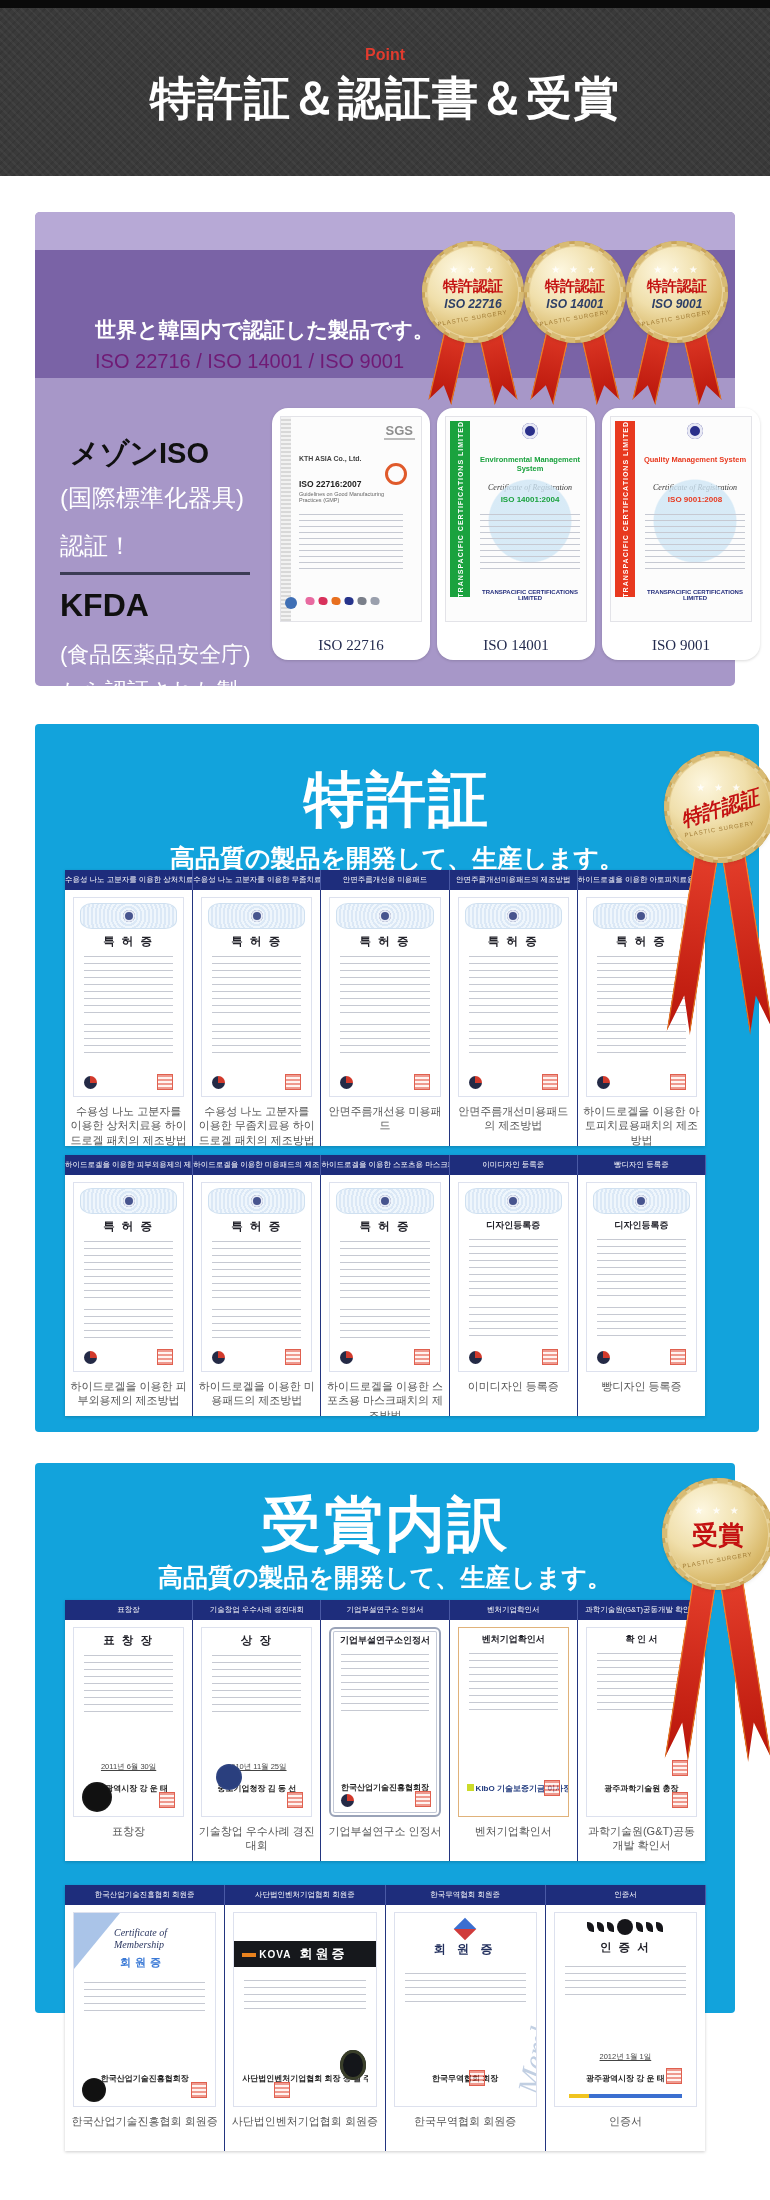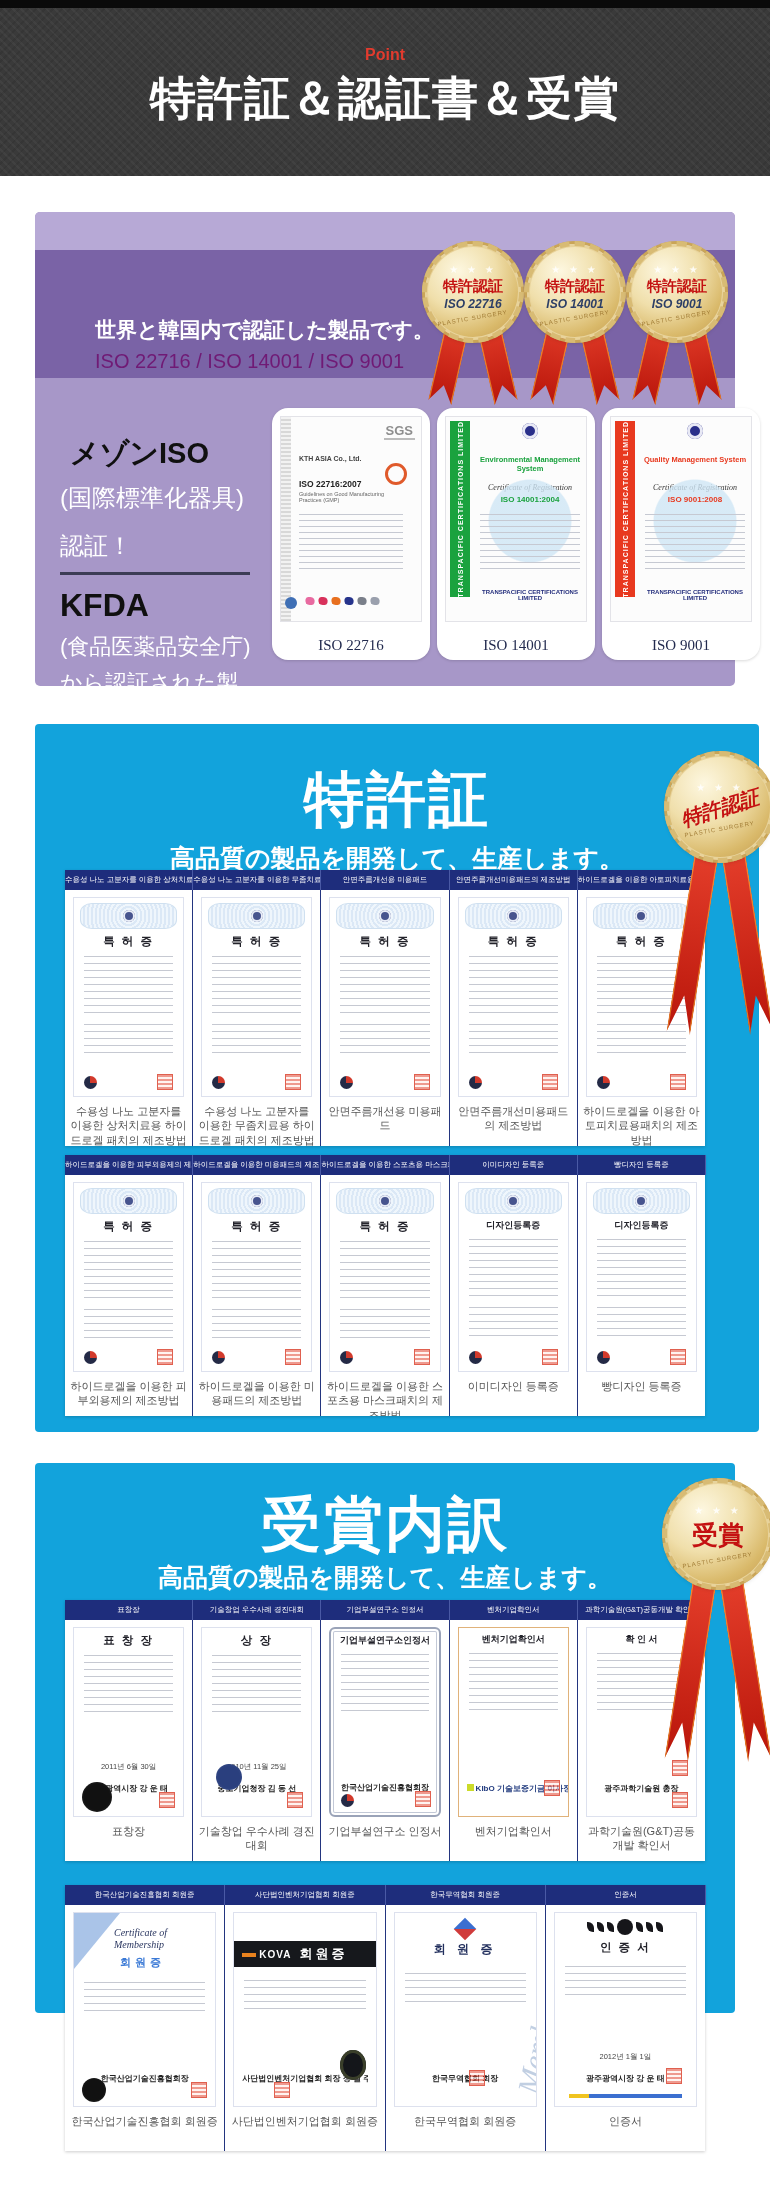--- a/index.html
+++ b/index.html
@@ -20,21 +20,21 @@
   .pband1{position:absolute;left:0;top:0;width:700px;height:38px;background:#b7a9d6;border-radius:5px 5px 0 0;}
   .pband2{position:absolute;left:0;top:38px;width:700px;height:128px;background:#7a63a6;}
   .ptitle{position:absolute;left:28px;top:52px;color:#fff;font-size:33px;font-weight:bold;letter-spacing:1px;}
   .psub{position:absolute;left:60px;top:104px;color:#fff;font-size:21px;font-weight:bold;}
   .piso{position:absolute;left:60px;top:138px;color:#701a75;font-size:20px;}
   .intro{position:absolute;left:25px;top:222px;width:200px;}
   .intro .b1{font-size:29px;font-weight:bold;color:#101010;margin:0 0 8px 10px;}
   .intro .w1{font-size:24px;color:#fff;margin:0 0 16px 0;}
   .intro .w2{font-size:24px;color:#fff;margin:0 0 10px 0;}
   .idivider{width:190px;height:3px;background:#3c3c55;margin:4px 0 12px 0;}
-  .intro .b2{font-size:32px;font-weight:bold;color:#101010;margin:0 0 8px 0;}
+  .intro .b2{font-size:32px;font-weight:bold;color:#101010;margin:0 0 16px 0;}
   .intro .w3{font-size:22px;color:#fff;margin:0 0 6px 0;}
   .intro .w4{font-size:22px;color:#fff;}
   
   .isocard{position:absolute;top:196px;width:158px;height:252px;background:#fff;border-radius:16px;
     padding:8px 8px 4px 8px;box-sizing:border-box;box-shadow:0 1px 3px rgba(0,0,0,.15);}
   .isodoc{position:relative;width:142px;height:206px;background:#fcfcfc;border:1px solid #e3e3e8;
     overflow:hidden;box-sizing:border-box;}
   .isolabel{position:absolute;left:0;right:0;bottom:6px;text-align:center;
     font-family:"Liberation Serif",serif;font-size:15px;color:#222a4e;}
   .gstrip{position:absolute;left:0;top:0;bottom:0;width:10px;
@@ -127,21 +127,21 @@
     background:repeating-linear-gradient(0deg,#c6c9d2 0 1px,transparent 1px 7px);}
   .dlines.tall{height:58px;}
   .dfoot{position:absolute;left:10px;right:10px;bottom:6px;display:flex;align-items:center;gap:6px;}
   .kipo{display:block;width:13px;height:13px;border-radius:50%;
     background:conic-gradient(#d23a2c 0 95deg,#242a46 95deg 360deg);}
   .rstamp{display:block;width:14px;height:14px;border:1px solid #e0604f;
     background:repeating-linear-gradient(0deg,rgba(225,70,50,.55) 0 2px,rgba(255,235,230,.6) 2px 4px);}
   .rstamp.right{margin-left:auto;}
   .dsign{position:absolute;left:8px;right:8px;bottom:22px;font-size:8px;color:#222;font-weight:bold;
     text-align:center;white-space:nowrap;overflow:hidden;}
-  .ddate{position:absolute;left:8px;right:8px;bottom:44px;font-size:7.5px;color:#444;text-align:center;}
+  .ddate{position:absolute;left:8px;right:8px;bottom:44px;font-size:7.5px;color:#444;text-align:center;text-decoration:underline;}
   .seal-black{position:absolute;left:8px;bottom:4px;width:30px;height:30px;border-radius:50%;
     background:radial-gradient(circle,#111 0 60%,#333 100%);}
   .seal-blue{position:absolute;left:14px;bottom:26px;width:26px;height:26px;border-radius:50%;
     background:radial-gradient(circle,#2a3f7e 0 58%,#44598f 100%);}
   .seal-oval{position:absolute;right:10px;bottom:26px;width:26px;height:30px;border-radius:50%;
     background:#14161a;box-shadow:inset 0 0 0 3px #3a3f2a;}
   .v-frame .doc{border:2px solid #9aa3b8;border-radius:6px;box-shadow:inset 0 0 0 2px #fff,inset 0 0 0 3px #c2c8d6;}
   .v-kibo .doc{border:1px solid #e0b27a;}
   .kibo-line{position:absolute;left:8px;bottom:22px;font-size:8px;font-weight:bold;color:#203a7e;white-space:nowrap;}
   .kibo-line i{display:inline-block;width:7px;height:7px;background:#cbdb2a;margin-right:2px;}

